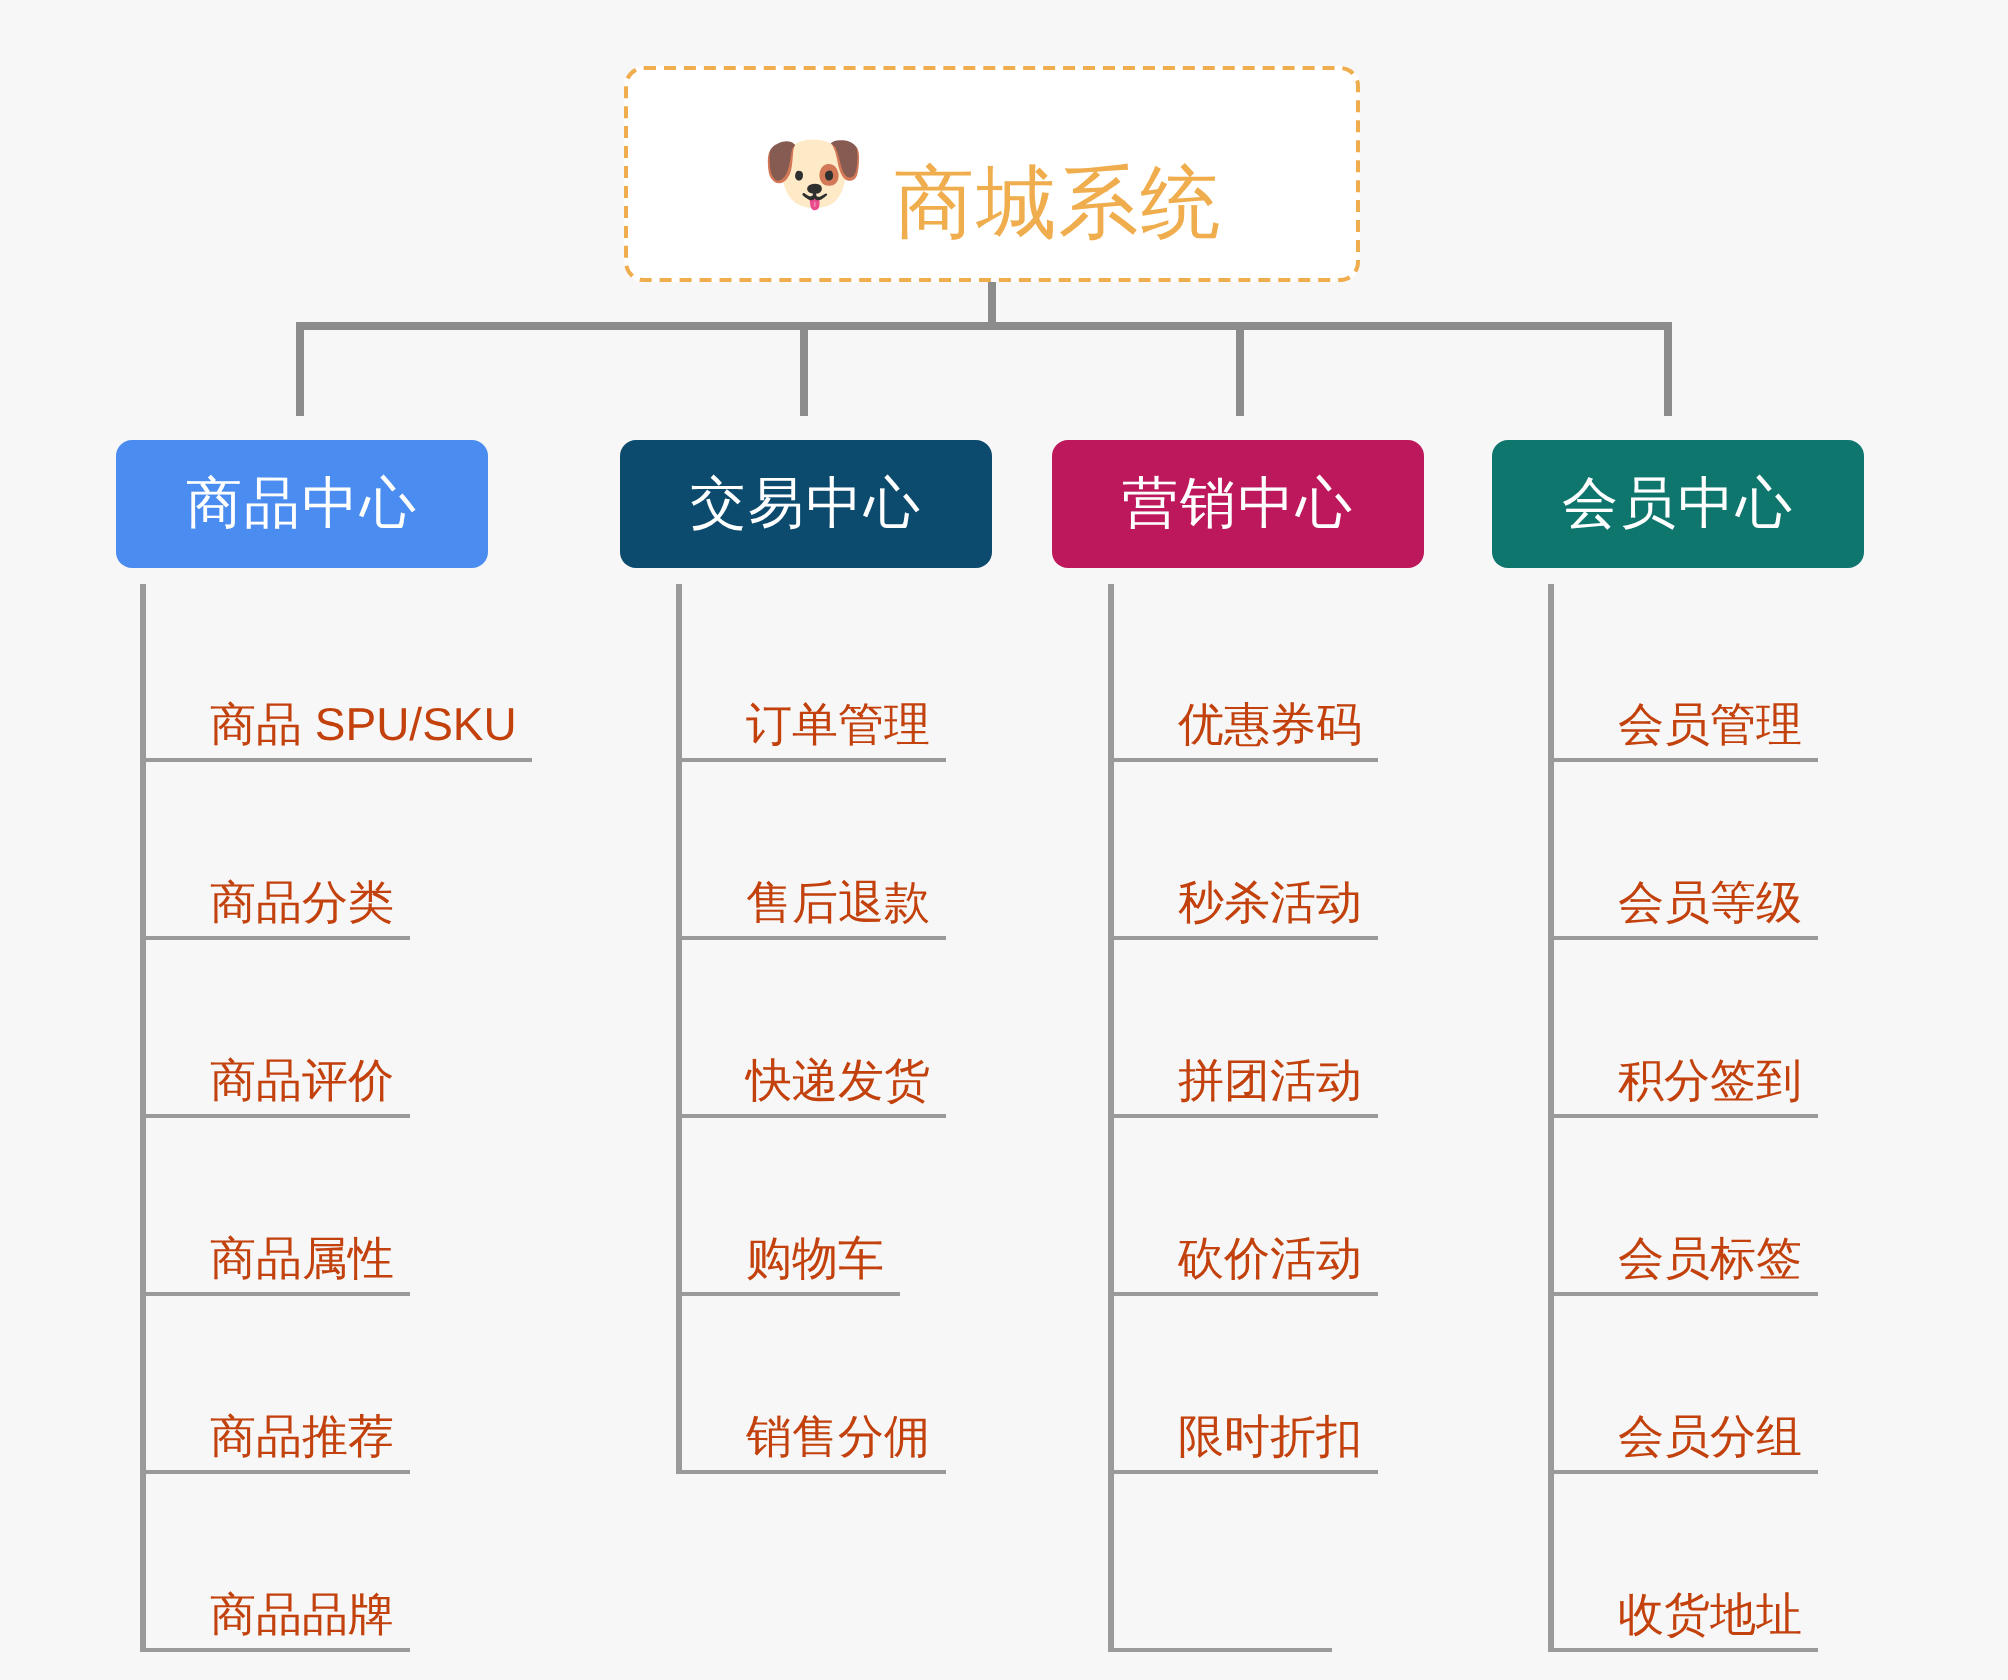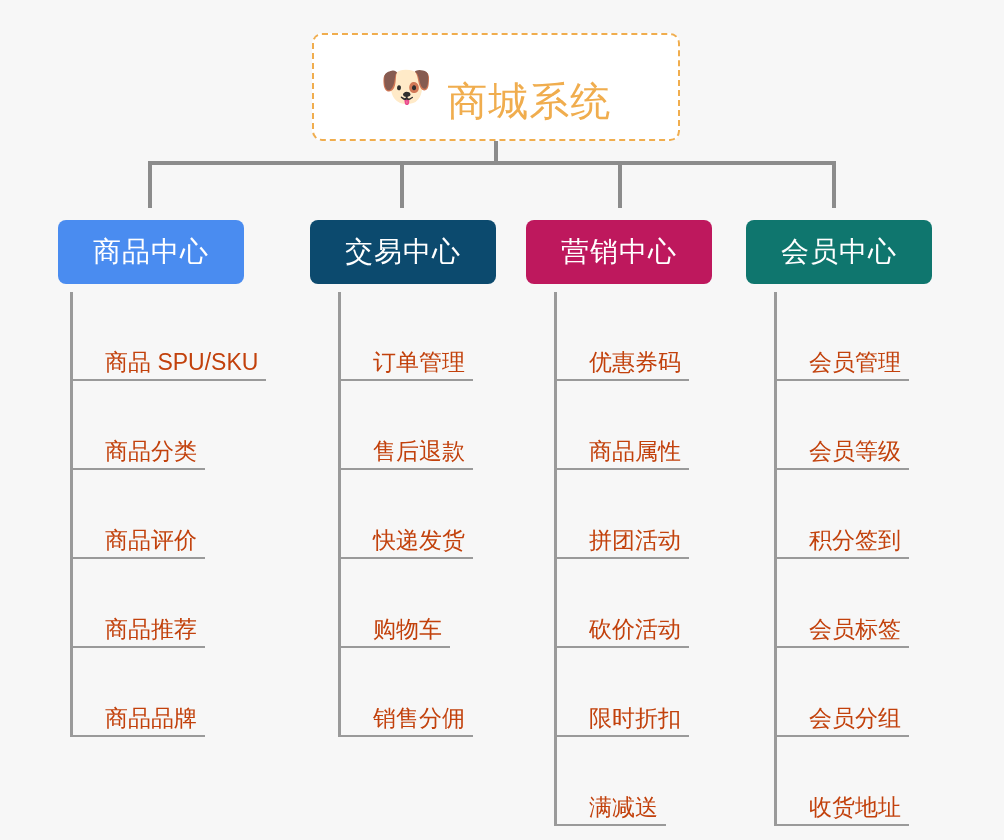--- a/index.html
+++ b/index.html
@@ -150,20 +150,24 @@
       </div>
       <div class="leaf">
         <span class="leaf-label">商品分类</span>
         <span class="leaf-underline" style="width: 132px;"></span>
       </div>
       <div class="leaf">
         <span class="leaf-label">商品评价</span>
         <span class="leaf-underline" style="width: 132px;"></span>
       </div>
       <div class="leaf">
+        <span class="leaf-label">商品属性</span>
+        <span class="leaf-underline" style="width: 132px;"></span>
+      </div>
+      <div class="leaf">
         <span class="leaf-label">商品推荐</span>
         <span class="leaf-underline" style="width: 132px;"></span>
       </div>
       <div class="leaf">
         <span class="leaf-label">商品品牌</span>
         <span class="leaf-underline" style="width: 132px;"></span>
       </div>
     </div>
   </div>
 
@@ -198,37 +202,36 @@
   <div class="column col-3">
     <div class="cat-header cat-3" style="background: #be185d;">
       <span>营销中心</span>
     </div>
     <div class="leaf-stack">
       <div class="leaf">
         <span class="leaf-label">优惠券码</span>
         <span class="leaf-underline" style="width: 132px;"></span>
       </div>
       <div class="leaf">
-        <span class="leaf-label">商品属性</span>
+        <span class="leaf-label">秒杀活动</span>
         <span class="leaf-underline" style="width: 132px;"></span>
       </div>
       <div class="leaf">
         <span class="leaf-label">拼团活动</span>
         <span class="leaf-underline" style="width: 132px;"></span>
       </div>
       <div class="leaf">
         <span class="leaf-label">砍价活动</span>
         <span class="leaf-underline" style="width: 132px;"></span>
       </div>
       <div class="leaf">
         <span class="leaf-label">限时折扣</span>
         <span class="leaf-underline" style="width: 132px;"></span>
       </div>
       <div class="leaf">
-        <span class="leaf-label">满减送</span>
         <span class="leaf-underline" style="width: 109px;"></span>
       </div>
     </div>
   </div>
 
   <div class="column col-4">
     <div class="cat-header cat-4" style="background: #0f766e;">
       <span>会员中心</span>
     </div>
     <div class="leaf-stack">

